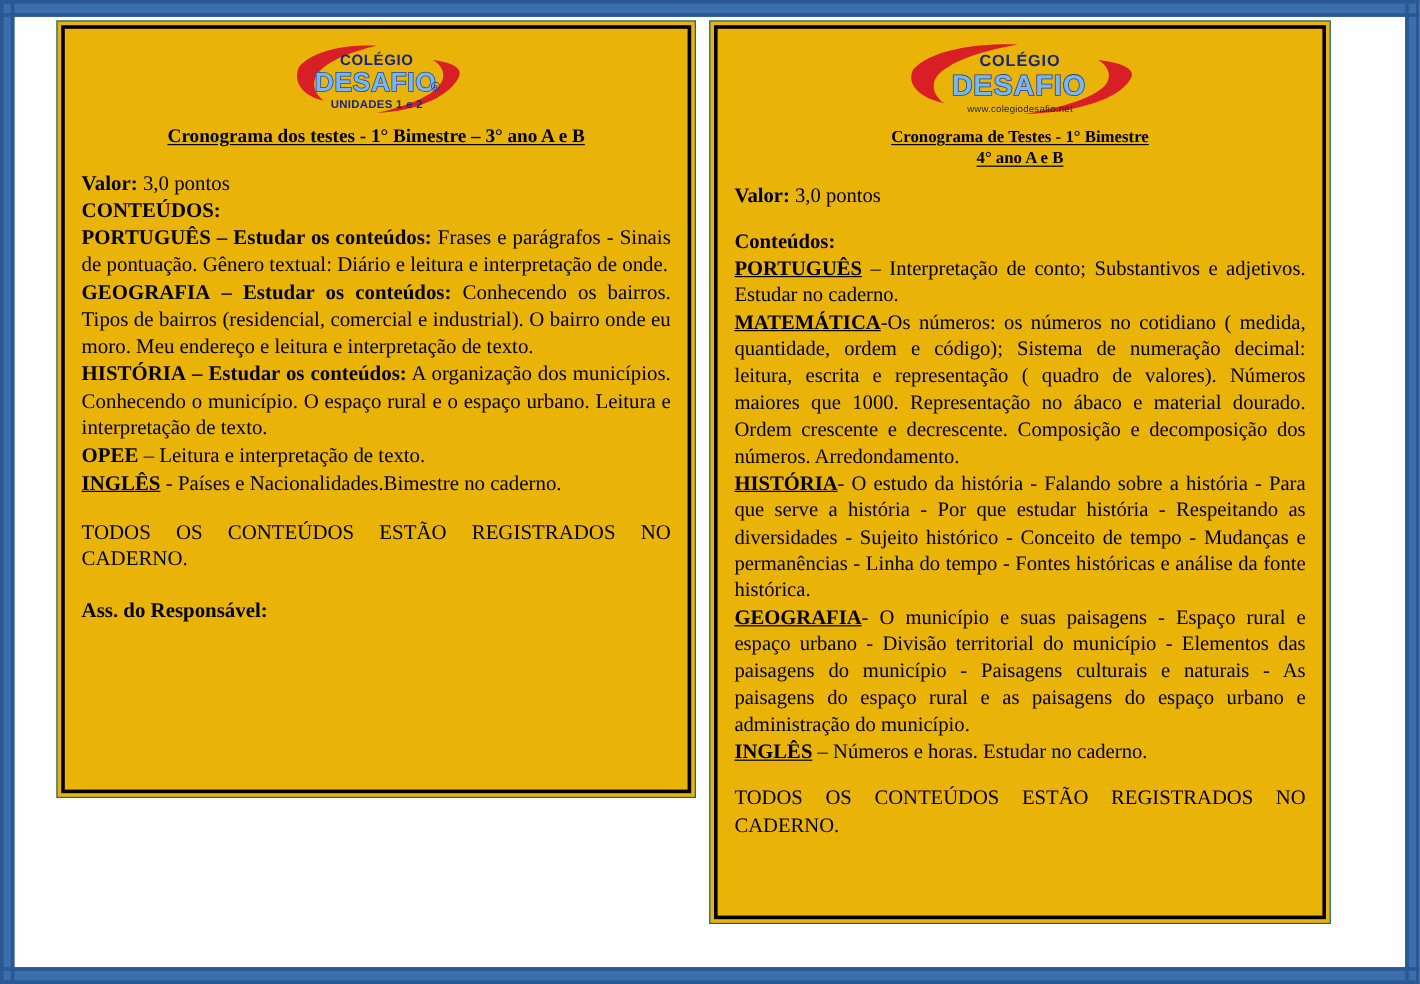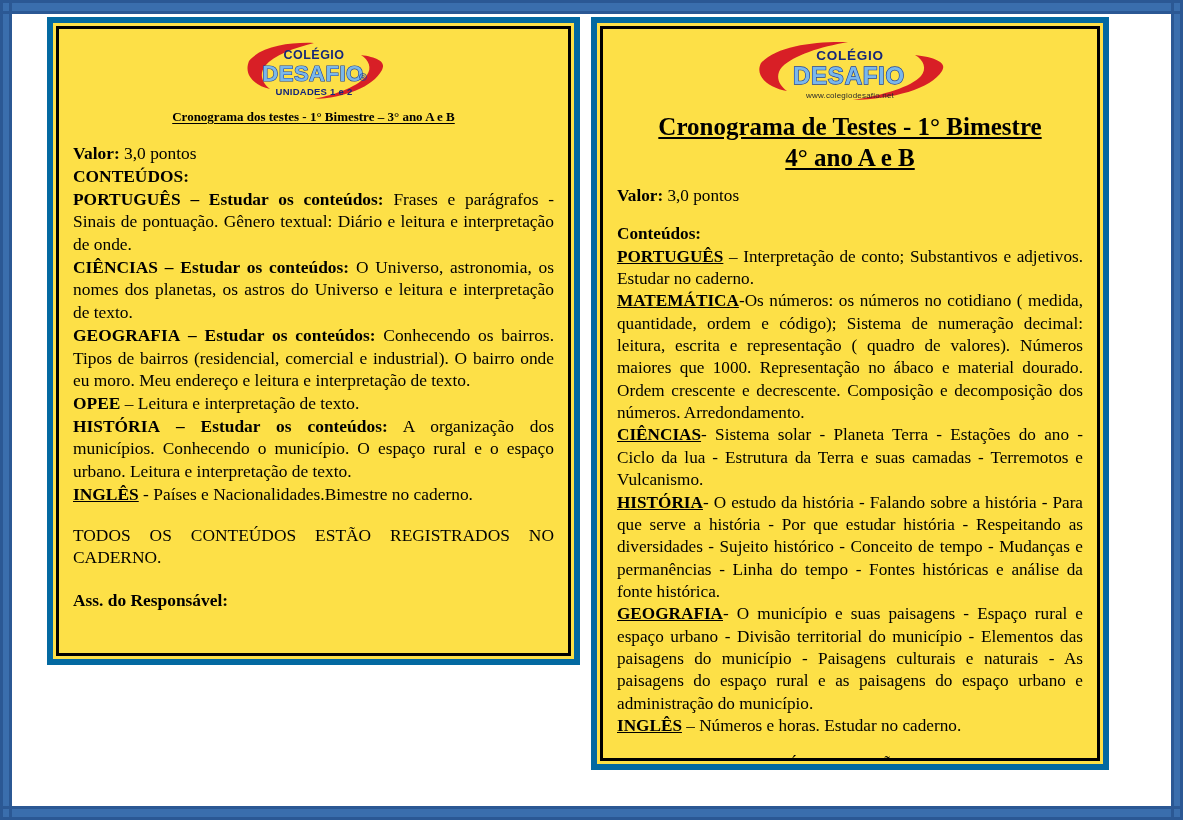--- a/index.html
+++ b/index.html
@@ -27,22 +27,22 @@
   .frame-edge.left{left:0;top:0;width:3px;height:820px;}
   .frame-edge.right{right:0;top:0;width:3px;height:820px;}
   .frame-edge.top2{left:0;top:11px;width:1183px;height:3px;}
   .frame-edge.bottom2{left:0;bottom:11px;width:1183px;height:3px;}
   .frame-edge.left2{left:9px;top:0;width:3px;height:820px;}
   .frame-edge.right2{right:9px;top:0;width:3px;height:820px;}
 
   .panel{
     position:absolute;
     box-sizing:border-box;
-    background:#fde047;
-    border:6px solid #0369a1;
+    background:#eab308;
+    border:1px solid #0369a1;
     padding:3px;
   }
   .panel-inner{
     box-sizing:border-box;
     border:3px solid #000;
     width:100%;height:100%;
     padding:10px 14px 12px 14px;
     overflow:hidden;
   }
   #panel-left{left:47px;top:17px;width:533px;height:648px;}
@@ -54,22 +54,22 @@
   #logo-right{width:200px;height:66px;}
   .logo-wrap svg{display:block;width:100%;height:100%;}
 
   
   .doc-title{
     text-align:center;
     font-weight:bold;
     color:#000;
     line-height:1.25;
   }
-  #title-left{font-size:13px;margin-top:4px;}
-  #title-right{font-size:25px;margin-top:6px;}
+  #title-left{font-size:16px;margin-top:4px;}
+  #title-right{font-size:14px;margin-top:6px;}
   .doc-title .tl{ text-decoration:underline; text-underline-offset:2px;}
 
   
   .body-text{
     color:#000;
     text-align:justify;
     text-justify:inter-word;
   }
   #body-left{font-size:17.4px;line-height:1.305;margin-top:17px;}
   #body-right{font-size:17.2px;line-height:1.30;margin-top:11px;}
@@ -129,45 +129,39 @@
     </p>
 
     <p class="ln">
       <b>PORTUGUÊS</b>
       <b>–</b>
       <b>Estudar os conteúdos:</b>
       <span>Frases e parágrafos - Sinais de pontuação. Gênero textual: Diário e leitura e interpretação de onde.</span>
     </p>
 
 
-    <p class="ln">
-      <b>CIÊNCIAS</b>
-      <b>–</b>
-      <b>Estudar os conteúdos:</b>
-      <span>O Universo, astronomia, os nomes dos planetas, os astros do Universo e leitura e interpretação de texto.</span>
-    </p>
 
     <p class="ln">
       <b>GEOGRAFIA</b>
       <b>–</b>
       <b>Estudar os conteúdos:</b>
       <span>Conhecendo os bairros. Tipos de bairros (residencial, comercial e industrial). O bairro onde eu moro. Meu endereço e leitura e interpretação de texto.</span>
     </p>
 
     <p class="ln">
-      <b>OPEE</b>
-      <span>–</span>
-      <span>Leitura e interpretação de texto.</span>
-    </p>
-
-    <p class="ln">
       <b>HISTÓRIA</b>
       <b>–</b>
       <b>Estudar os conteúdos:</b>
       <span>A organização dos municípios. Conhecendo o município. O espaço rural e o espaço urbano. Leitura e interpretação de texto.</span>
+    </p>
+
+    <p class="ln">
+      <b>OPEE</b>
+      <span>–</span>
+      <span>Leitura e interpretação de texto.</span>
     </p>
 
     <p class="ln">
       <b class="bu">INGLÊS</b>
       <span>-</span>
       <span>Países e Nacionalidades.Bimestre no caderno.</span>
     </p>
 
     <div class="sp"></div>
 
@@ -215,24 +209,20 @@
     <p class="ln">
       <b class="bu">PORTUGUÊS</b>
       <span>–</span>
       <span>Interpretação de conto; Substantivos e adjetivos. Estudar no caderno.</span>
     </p>
 
     <p class="ln">
       <b class="bu">MATEMÁTICA</b><span>-</span><span>Os números: os números no cotidiano ( medida, quantidade, ordem e código); Sistema de numeração decimal: leitura, escrita e representação ( quadro de valores). Números maiores que 1000. Representação no ábaco e material dourado. Ordem crescente e decrescente. Composição e decomposição dos números. Arredondamento.</span>
     </p>
 
-    <p class="ln">
-      <b class="bu">CIÊNCIAS</b><span>-</span>
-      <span>Sistema solar - Planeta Terra - Estações do ano - Ciclo da lua - Estrutura da Terra e suas camadas - Terremotos e Vulcanismo.</span>
-    </p>
 
     <p class="ln">
       <b class="bu">HISTÓRIA</b><span>-</span>
       <span>O estudo da história - Falando sobre a história - Para que serve a história - Por que estudar história - Respeitando as diversidades - Sujeito histórico - Conceito de tempo - Mudanças e permanências - Linha do tempo - Fontes históricas e análise da fonte histórica.</span>
     </p>
 
     <p class="ln">
       <b class="bu">GEOGRAFIA</b><span>-</span>
       <span>O município e suas paisagens - Espaço rural e espaço urbano - Divisão territorial do município - Elementos das paisagens do município - Paisagens culturais e naturais - As paisagens do espaço rural e as paisagens do espaço urbano e administração do município.</span>
     </p>

